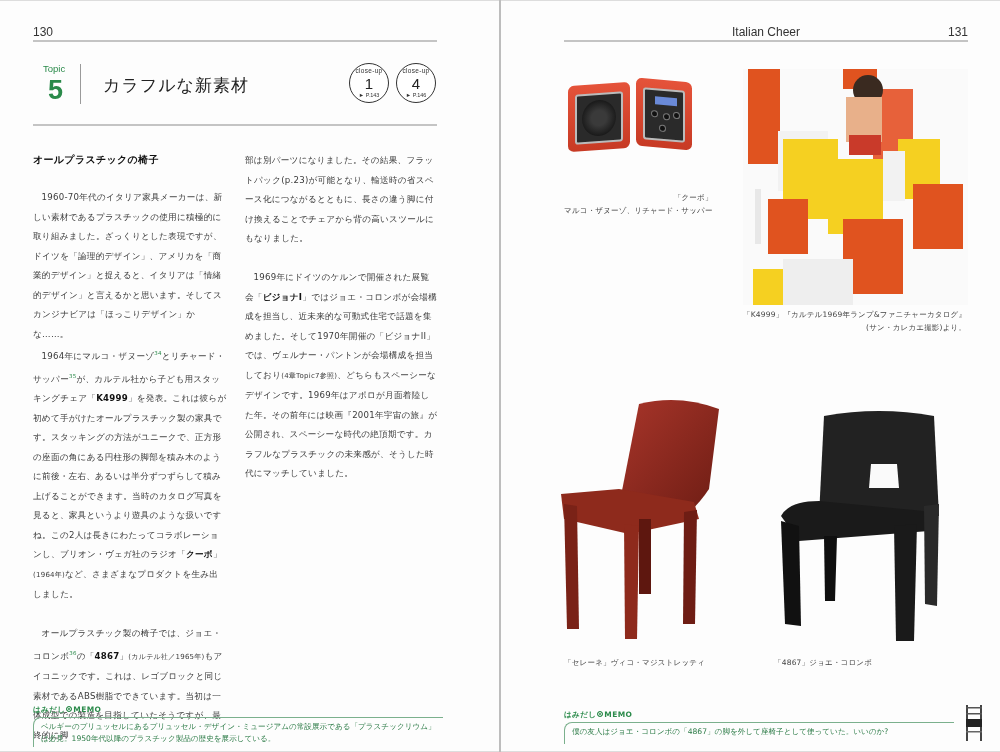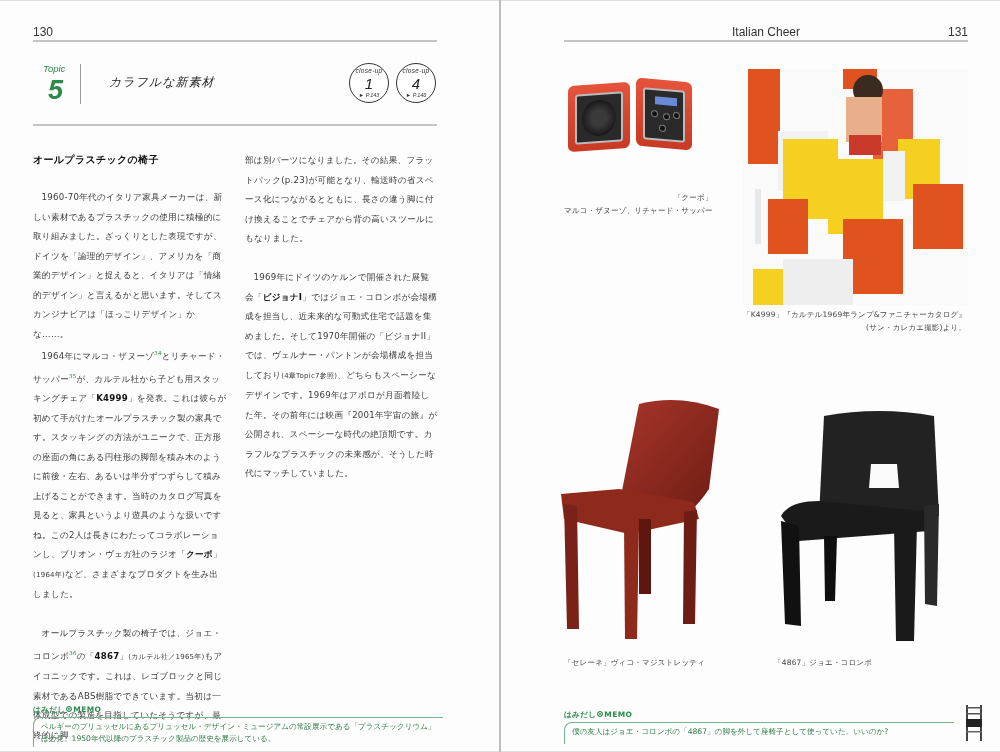--- a/index.html
+++ b/index.html
@@ -19,25 +19,25 @@
   .run-rule { position: absolute; height: 2px; background: #c4c4c4; }
 
   .left .run-head { left: 33px; width: 404px; }
   .left .run-head .num { left: 0; }
   .left .run-rule.top { left: 33px; top: 39px; width: 404px; }
   .right .run-head { left: 63px; width: 404px; }
   .right .run-head .num { right: 0; }
   .right .run-rule.top { left: 63px; top: 39px; width: 404px; }
 
   
-  .topic { position: absolute; left: 33px; top: 60px; width: 404px; height: 50px; font-style: italic; }
+  .topic { position: absolute; left: 33px; top: 60px; width: 404px; height: 50px; }
   .topic-label { position: absolute; left: 10px; top: 2px; font-family: "Liberation Sans", sans-serif; font-size: 9.5px; color: #2a8a4a; }
   .topic-num { position: absolute; left: 15px; top: 14px; font-family: "Liberation Sans", sans-serif; font-size: 27px; font-weight: bold; color: #2a8a4a; }
   .topic-bar { position: absolute; left: 47px; top: 3px; width: 1px; height: 40px; background: #9a9a9a; }
-  .topic-title { position: absolute; left: 76px; top: 13px; font-size: 12px; color: #222; letter-spacing: 1px; }
+  .topic-title { position: absolute; left: 70px; top: 13px; font-size: 17px; color: #222; letter-spacing: 1px; }
   .closeup { position: absolute; top: 2px; width: 40px; height: 40px; border: 1px solid #333; border-radius: 50%; background: #fff; text-align: center; }
   .closeup .cu-arc { position: absolute; left: 0; top: 3px; width: 100%; font-size: 6.5px; color: #333; font-family: "Liberation Sans", sans-serif; letter-spacing: .3px; }
   .closeup .cu-num { position: absolute; left: 0; top: 12px; width: 100%; font-size: 15px; font-family: "Liberation Sans", sans-serif; color: #222; line-height: 15px; }
   .closeup .cu-page { position: absolute; left: 0; top: 28px; width: 100%; font-size: 5.5px; font-family: "Liberation Sans", sans-serif; color: #333; }
   .cu1 { left: 316px; }
   .cu2 { left: 363px; }
   .left .run-rule.mid { left: 33px; top: 123px; width: 404px; }
 
   
   .col { position: absolute; font-size: 8.6px; line-height: 19.5px; color: #3a3a3a; letter-spacing: .25px; }

